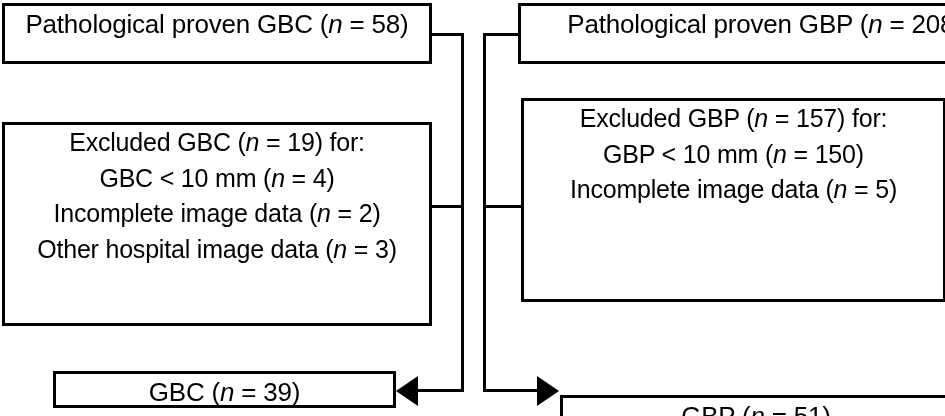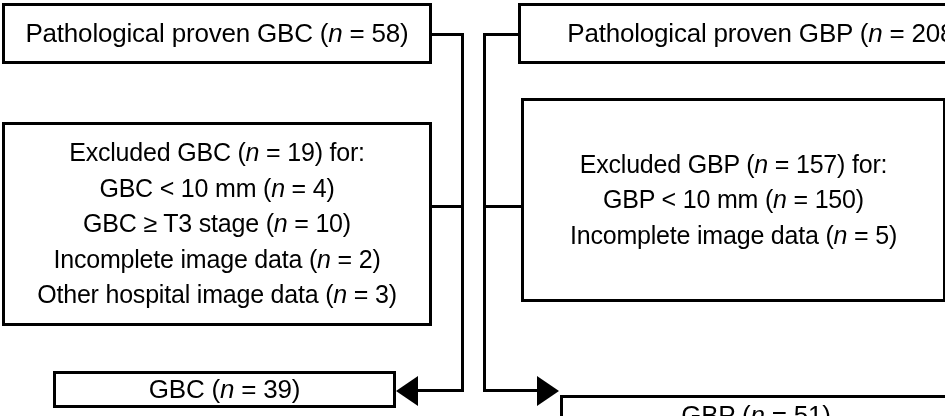--- a/index.html
+++ b/index.html
@@ -18,21 +18,21 @@
 
   
   .node {
     position: absolute;
     box-sizing: border-box;
     border: 3px solid #000000;
     background: #ffffff;
     display: flex;
     flex-direction: column;
     align-items: center;
-    justify-content: center;
+    justify-content: flex-start;
     text-align: center;
     color: #000000;
   }
   .node .line {
     display: block;
     white-space: nowrap;
     font-size: 25px;
     line-height: 1.42;
     letter-spacing: -0.2px;
   }
@@ -100,21 +100,20 @@
     <span class="line">Pathological proven GBC (<span class="it">n</span> = 58)</span>
   </div>
 
   <div class="node single node-gbp-source">
     <span class="line">Pathological proven GBP (<span class="it">n</span> = 208)</span>
   </div>
 
   <div class="node node-gbc-excluded">
     <span class="line">Excluded GBC (<span class="it">n</span> = 19) for:</span>
     <span class="line">GBC &lt; 10 mm (<span class="it">n</span> = 4)</span>
-    <span class="line">GBC ≥ T3 stage (<span class="it">n</span> = 10)</span>
     <span class="line">Incomplete image data (<span class="it">n</span> = 2)</span>
     <span class="line">Other hospital image data (<span class="it">n</span> = 3)</span>
   </div>
 
   <div class="node node-gbp-excluded">
     <span class="line">Excluded GBP (<span class="it">n</span> = 157) for:</span>
     <span class="line">GBP &lt; 10 mm (<span class="it">n</span> = 150)</span>
     <span class="line">Incomplete image data (<span class="it">n</span> = 5)</span>
   </div>
 

